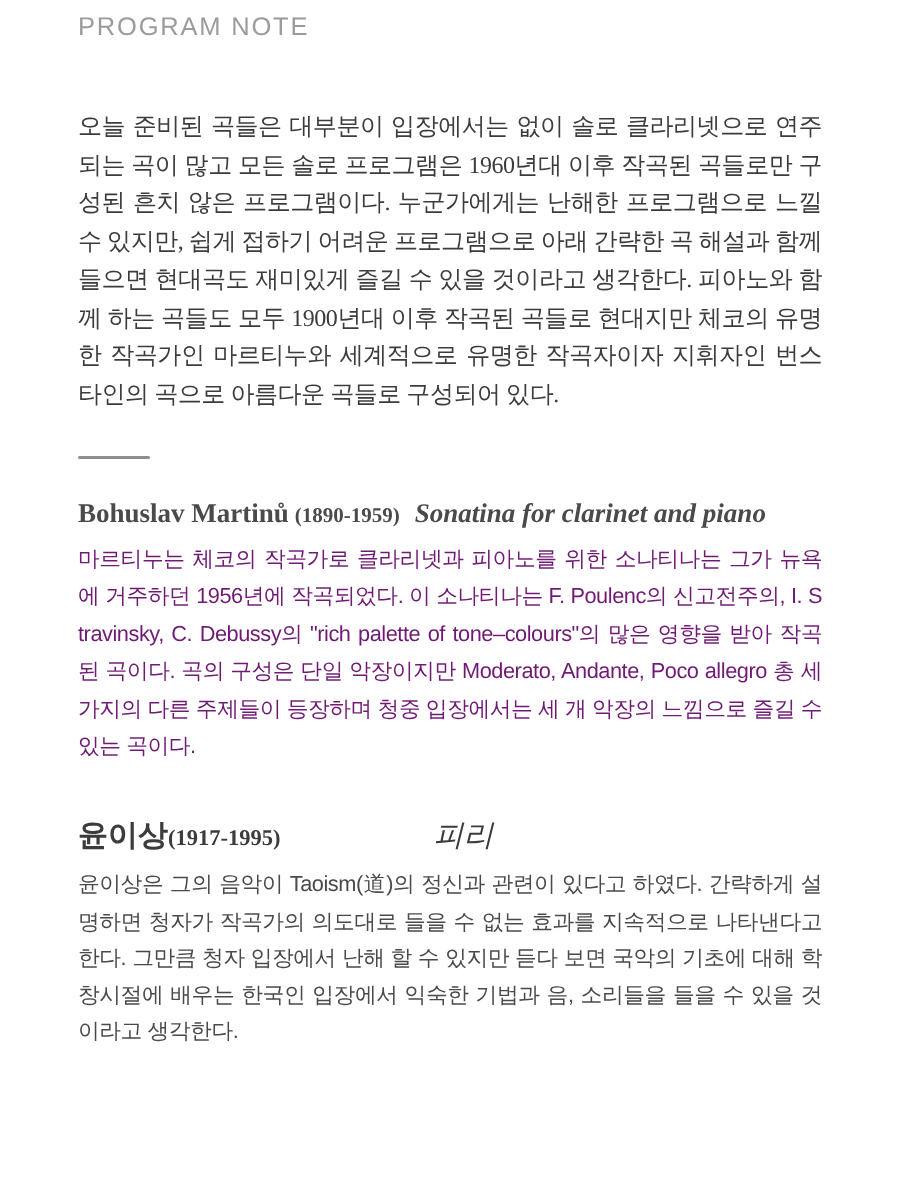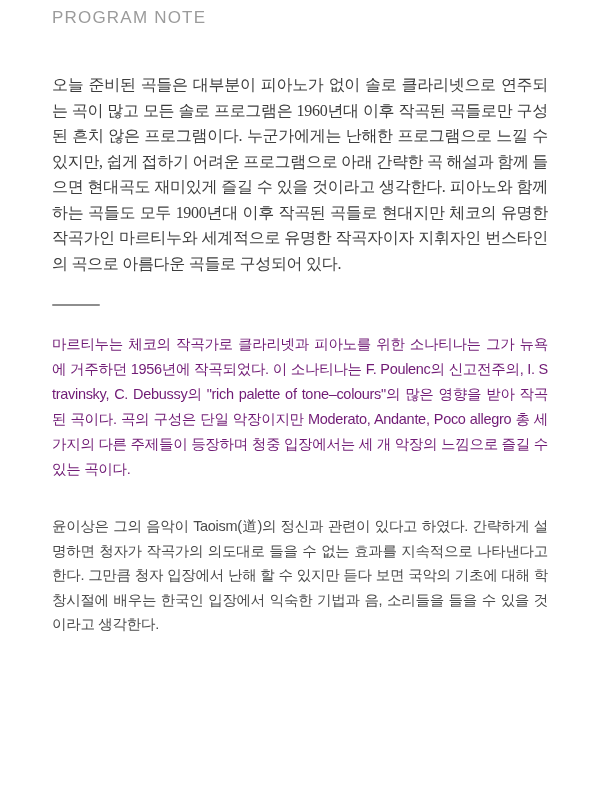--- a/index.html
+++ b/index.html
@@ -105,25 +105,33 @@
   }
   .body-para-2 + .body-para-2 { margin-top: 0; }
 </style>
 </head>
 <body>
 
 <div class="page">
 
   <div class="doc-title">PROGRAM NOTE</div>
 
-  <p class="intro-para">오늘 준비된 곡들은 대부분이 피아노가 없이 솔로 클라리넷으로 연주되는 곡이 많고 모든 솔로 프로그램은 1960년대 이후 작곡된 곡들로만 구성된 흔치 않은 프로그램이다. 누군가에게는 난해한 프로그램으로 느낄 수 있지만, 쉽게 접하기 어려운 프로그램으로 아래 간략한 곡 해설과 함께 들으면 현대곡도 재미있게 즐길 수 있을 것이라고 생각한다. 피아노와 함께 하는 곡들도 모두 1900년대 이후 작곡된 곡들로 현대지만 체코의 유명한 작곡가인 마르티누와 세계적으로 유명한 작곡자이자 지휘자인 번스타인의 곡으로 아름다운 곡들로 구성되어 있다.</p>
+  <p class="intro-para">오늘 준비된 곡들은 대부분이 입장에서는 없이 솔로 클라리넷으로 연주되는 곡이 많고 모든 솔로 프로그램은 1960년대 이후 작곡된 곡들로만 구성된 흔치 않은 프로그램이다. 누군가에게는 난해한 프로그램으로 느낄 수 있지만, 쉽게 접하기 어려운 프로그램으로 아래 간략한 곡 해설과 함께 들으면 현대곡도 재미있게 즐길 수 있을 것이라고 생각한다. 피아노와 함께 하는 곡들도 모두 1900년대 이후 작곡된 곡들로 현대지만 체코의 유명한 작곡가인 마르티누와 세계적으로 유명한 작곡자이자 지휘자인 번스타인의 곡으로 아름다운 곡들로 구성되어 있다.</p>
 
   <div class="divider"></div>
 
   <div class="section-1">
+    <div class="section-heading-1">
+      <span class="composer-name-1">Bohuslav Martinů</span><span class="composer-years-1">(1890-1959)</span><span class="work-title-1">Sonatina for clarinet and piano</span>
+    </div>
     <p class="body-para">마르티누는 체코의 작곡가로 클라리넷과 피아노를 위한 소나티나는 그가 뉴욕에 거주하던 1956년에 작곡되었다. 이 소나티나는 F. Poulenc의 신고전주의, I. Stravinsky, C. Debussy의 "rich palette of tone–colours"의 많은 영향을 받아 작곡된 곡이다. 곡의 구성은 단일 악장이지만 Moderato, Andante, Poco allegro 총 세 가지의 다른 주제들이 등장하며 청중 입장에서는 세 개 악장의 느낌으로 즐길 수 있는 곡이다.</p>
   </div>
 
   <div class="section-2">
+    <div class="section-heading-2">
+      <span class="composer-name-2">윤이상</span>
+        <span class="composer-years-2">(1917-1995)</span>
+        <span class="work-title-2">피리</span>
+    </div>
     <p class="body-para-2">윤이상은 그의 음악이 Taoism(道)의 정신과 관련이 있다고 하였다. 간략하게 설명하면 청자가 작곡가의 의도대로 들을 수 없는 효과를 지속적으로 나타낸다고 한다. 그만큼 청자 입장에서 난해 할 수 있지만 듣다 보면 국악의 기초에 대해 학창시절에 배우는 한국인 입장에서 익숙한 기법과 음, 소리들을 들을 수 있을 것이라고 생각한다.</p>
   </div>
 
 </div>
 
 </body></html>

